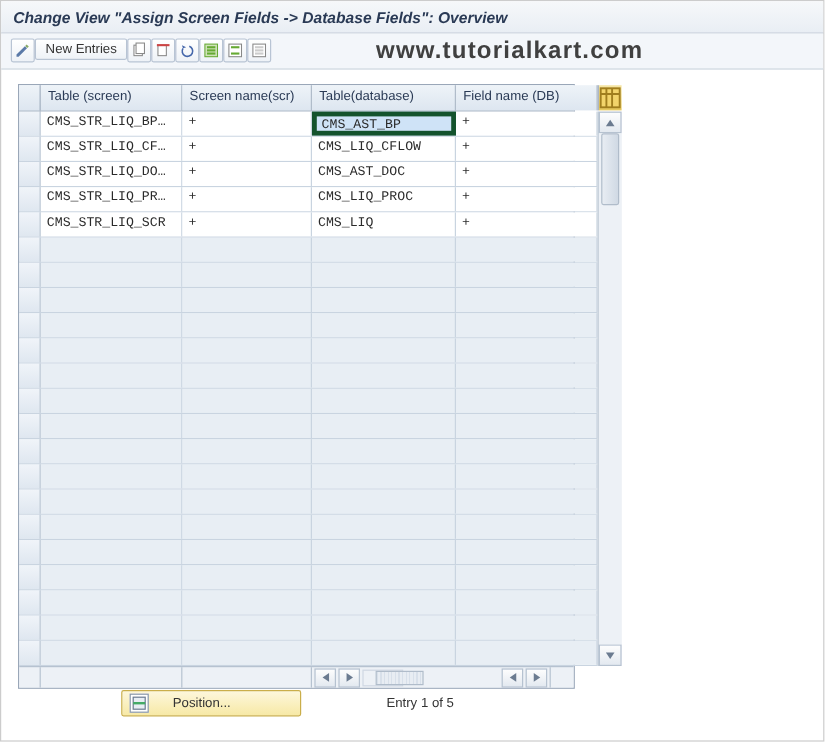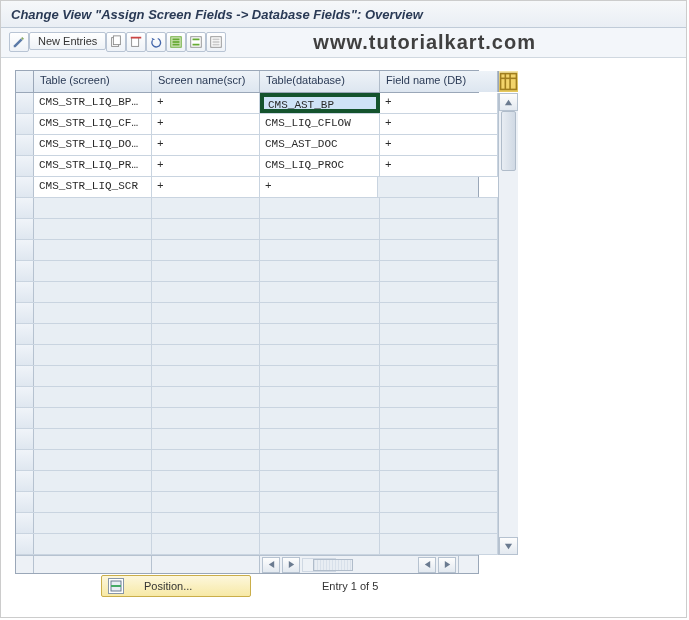--- a/index.html
+++ b/index.html
@@ -302,20 +302,21 @@
               <div class="rowsel"></div>
               <div class="cell c1">CMS_STR_LIQ_PR…</div>
               <div class="cell c2">+</div>
               <div class="cell c3">CMS_LIQ_PROC</div>
               <div class="cell c4">+</div>
             </div>
             <div class="row data">
               <div class="rowsel"></div>
               <div class="cell c1">CMS_STR_LIQ_SCR</div>
               <div class="cell c2">+</div>
+              <div class="cell c3">CMS_LIQ</div>
               <div class="cell c4">+</div>
             </div>
             <div class="row empty">
               <div class="rowsel"></div>
               <div class="cell c1"></div>
               <div class="cell c2"></div>
               <div class="cell c3"></div>
               <div class="cell c4"></div>
             </div>
             <div class="row empty">

